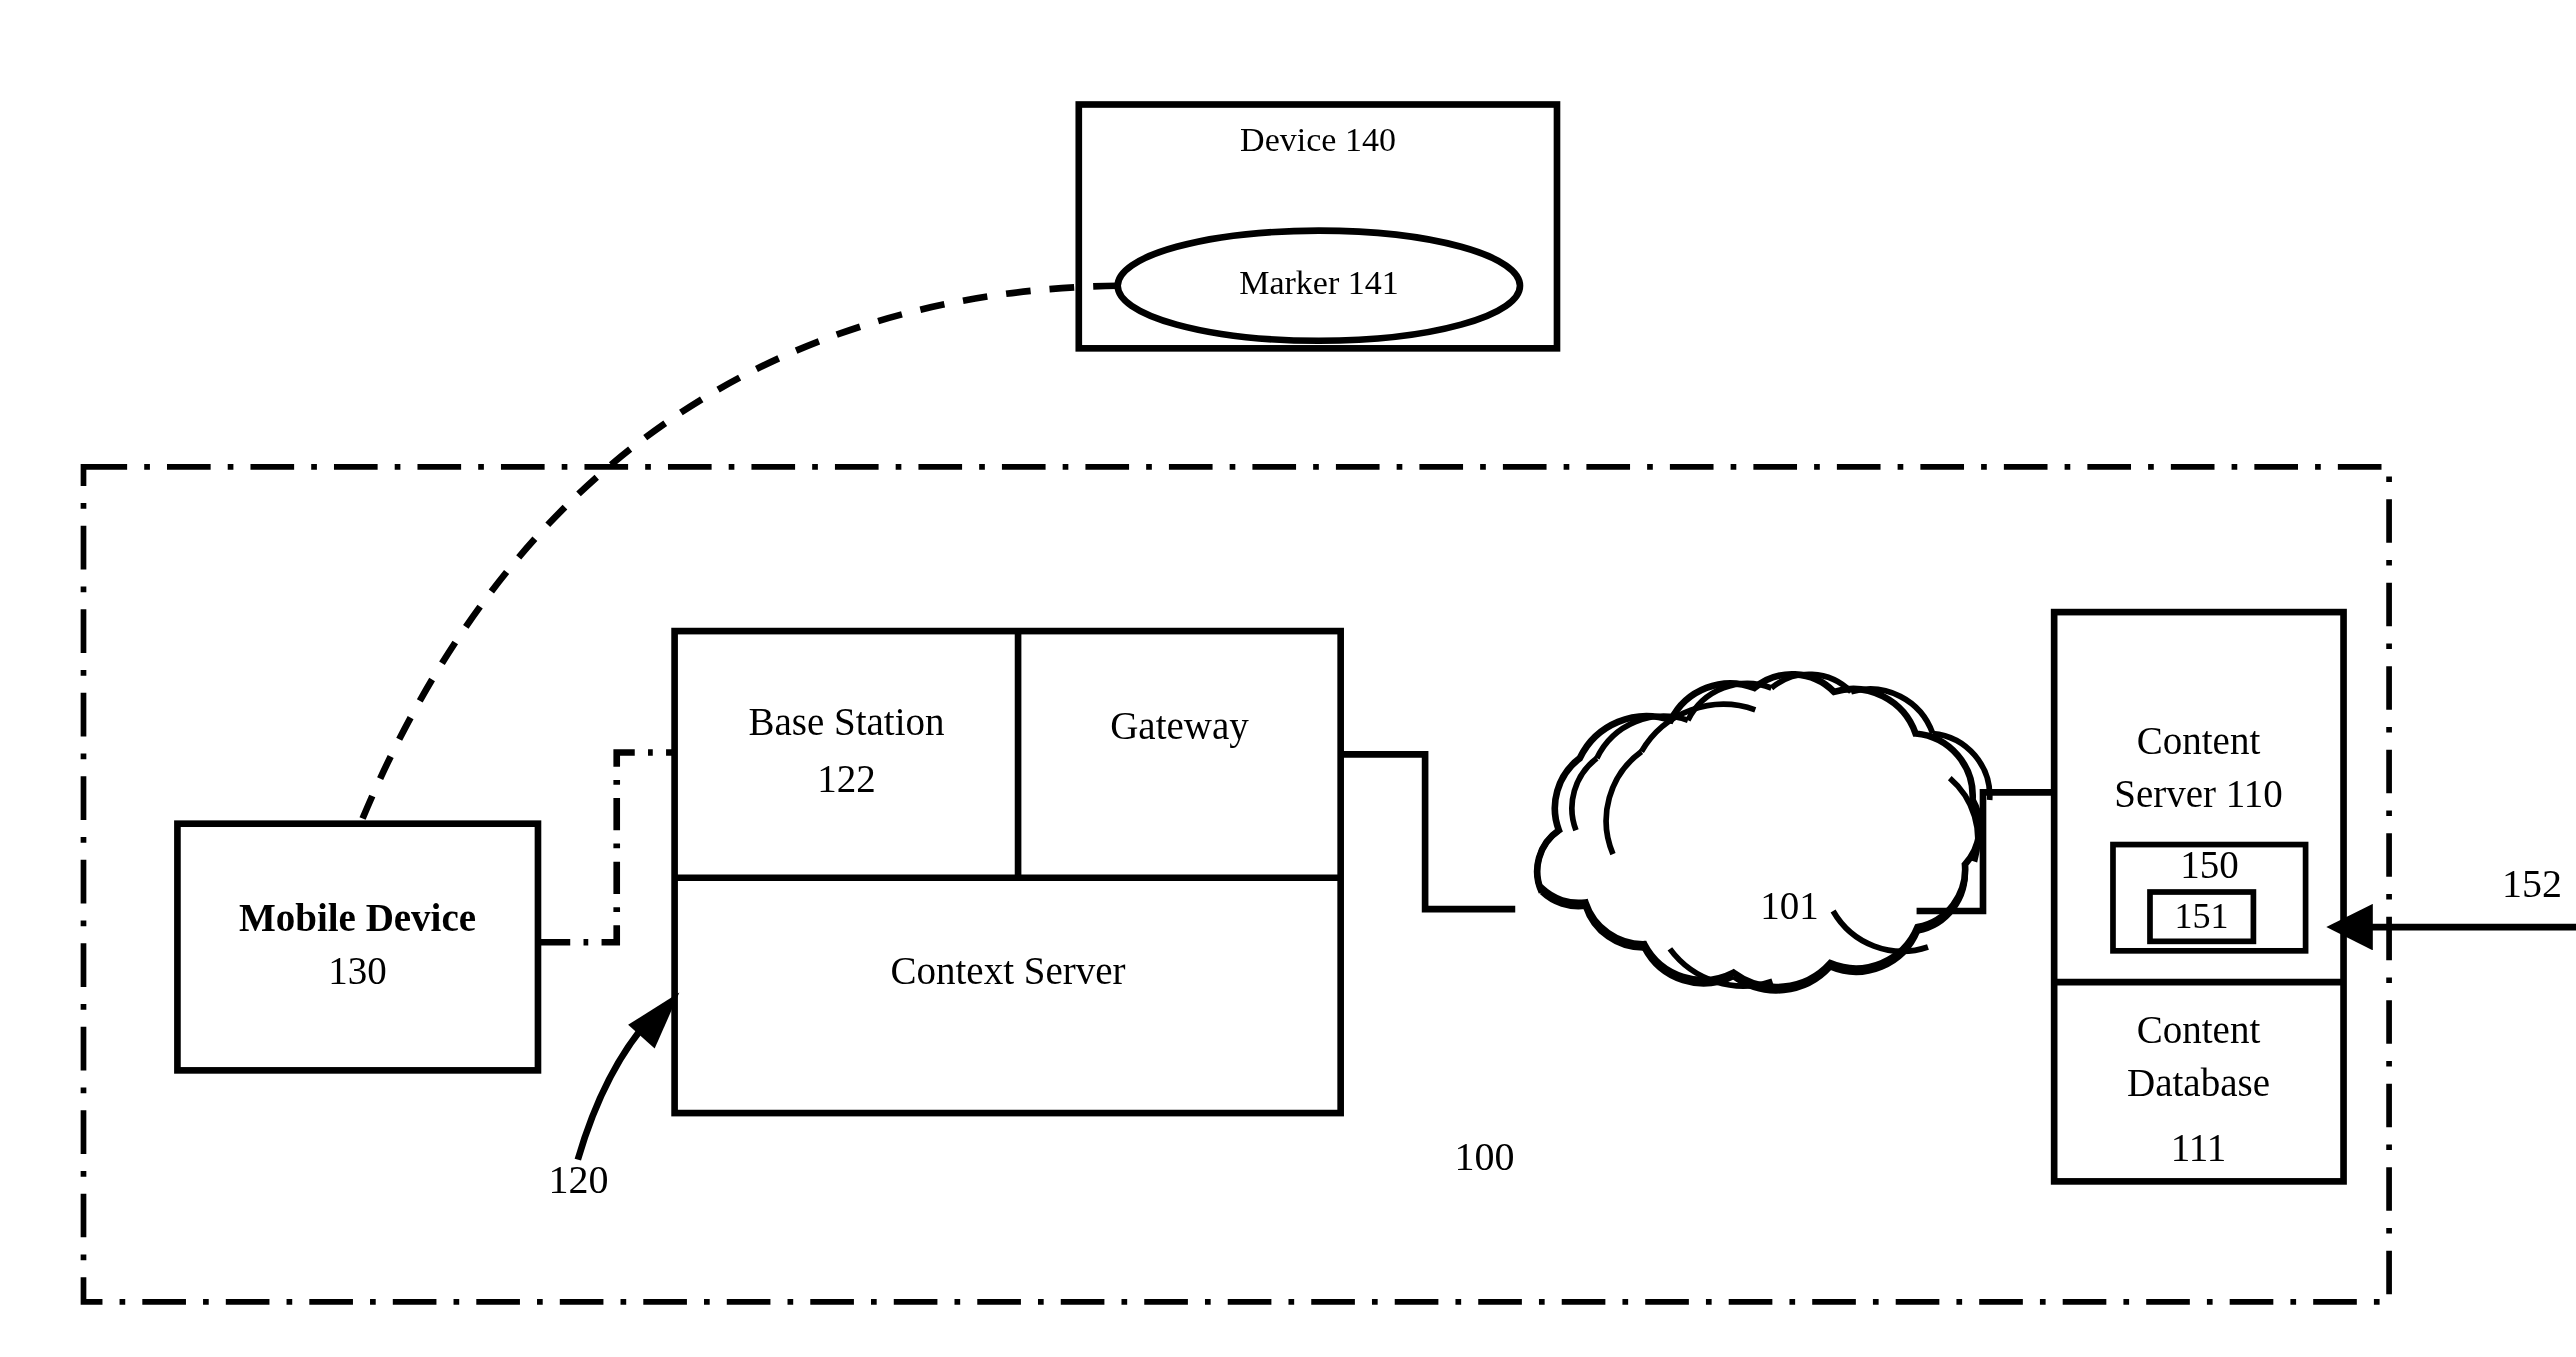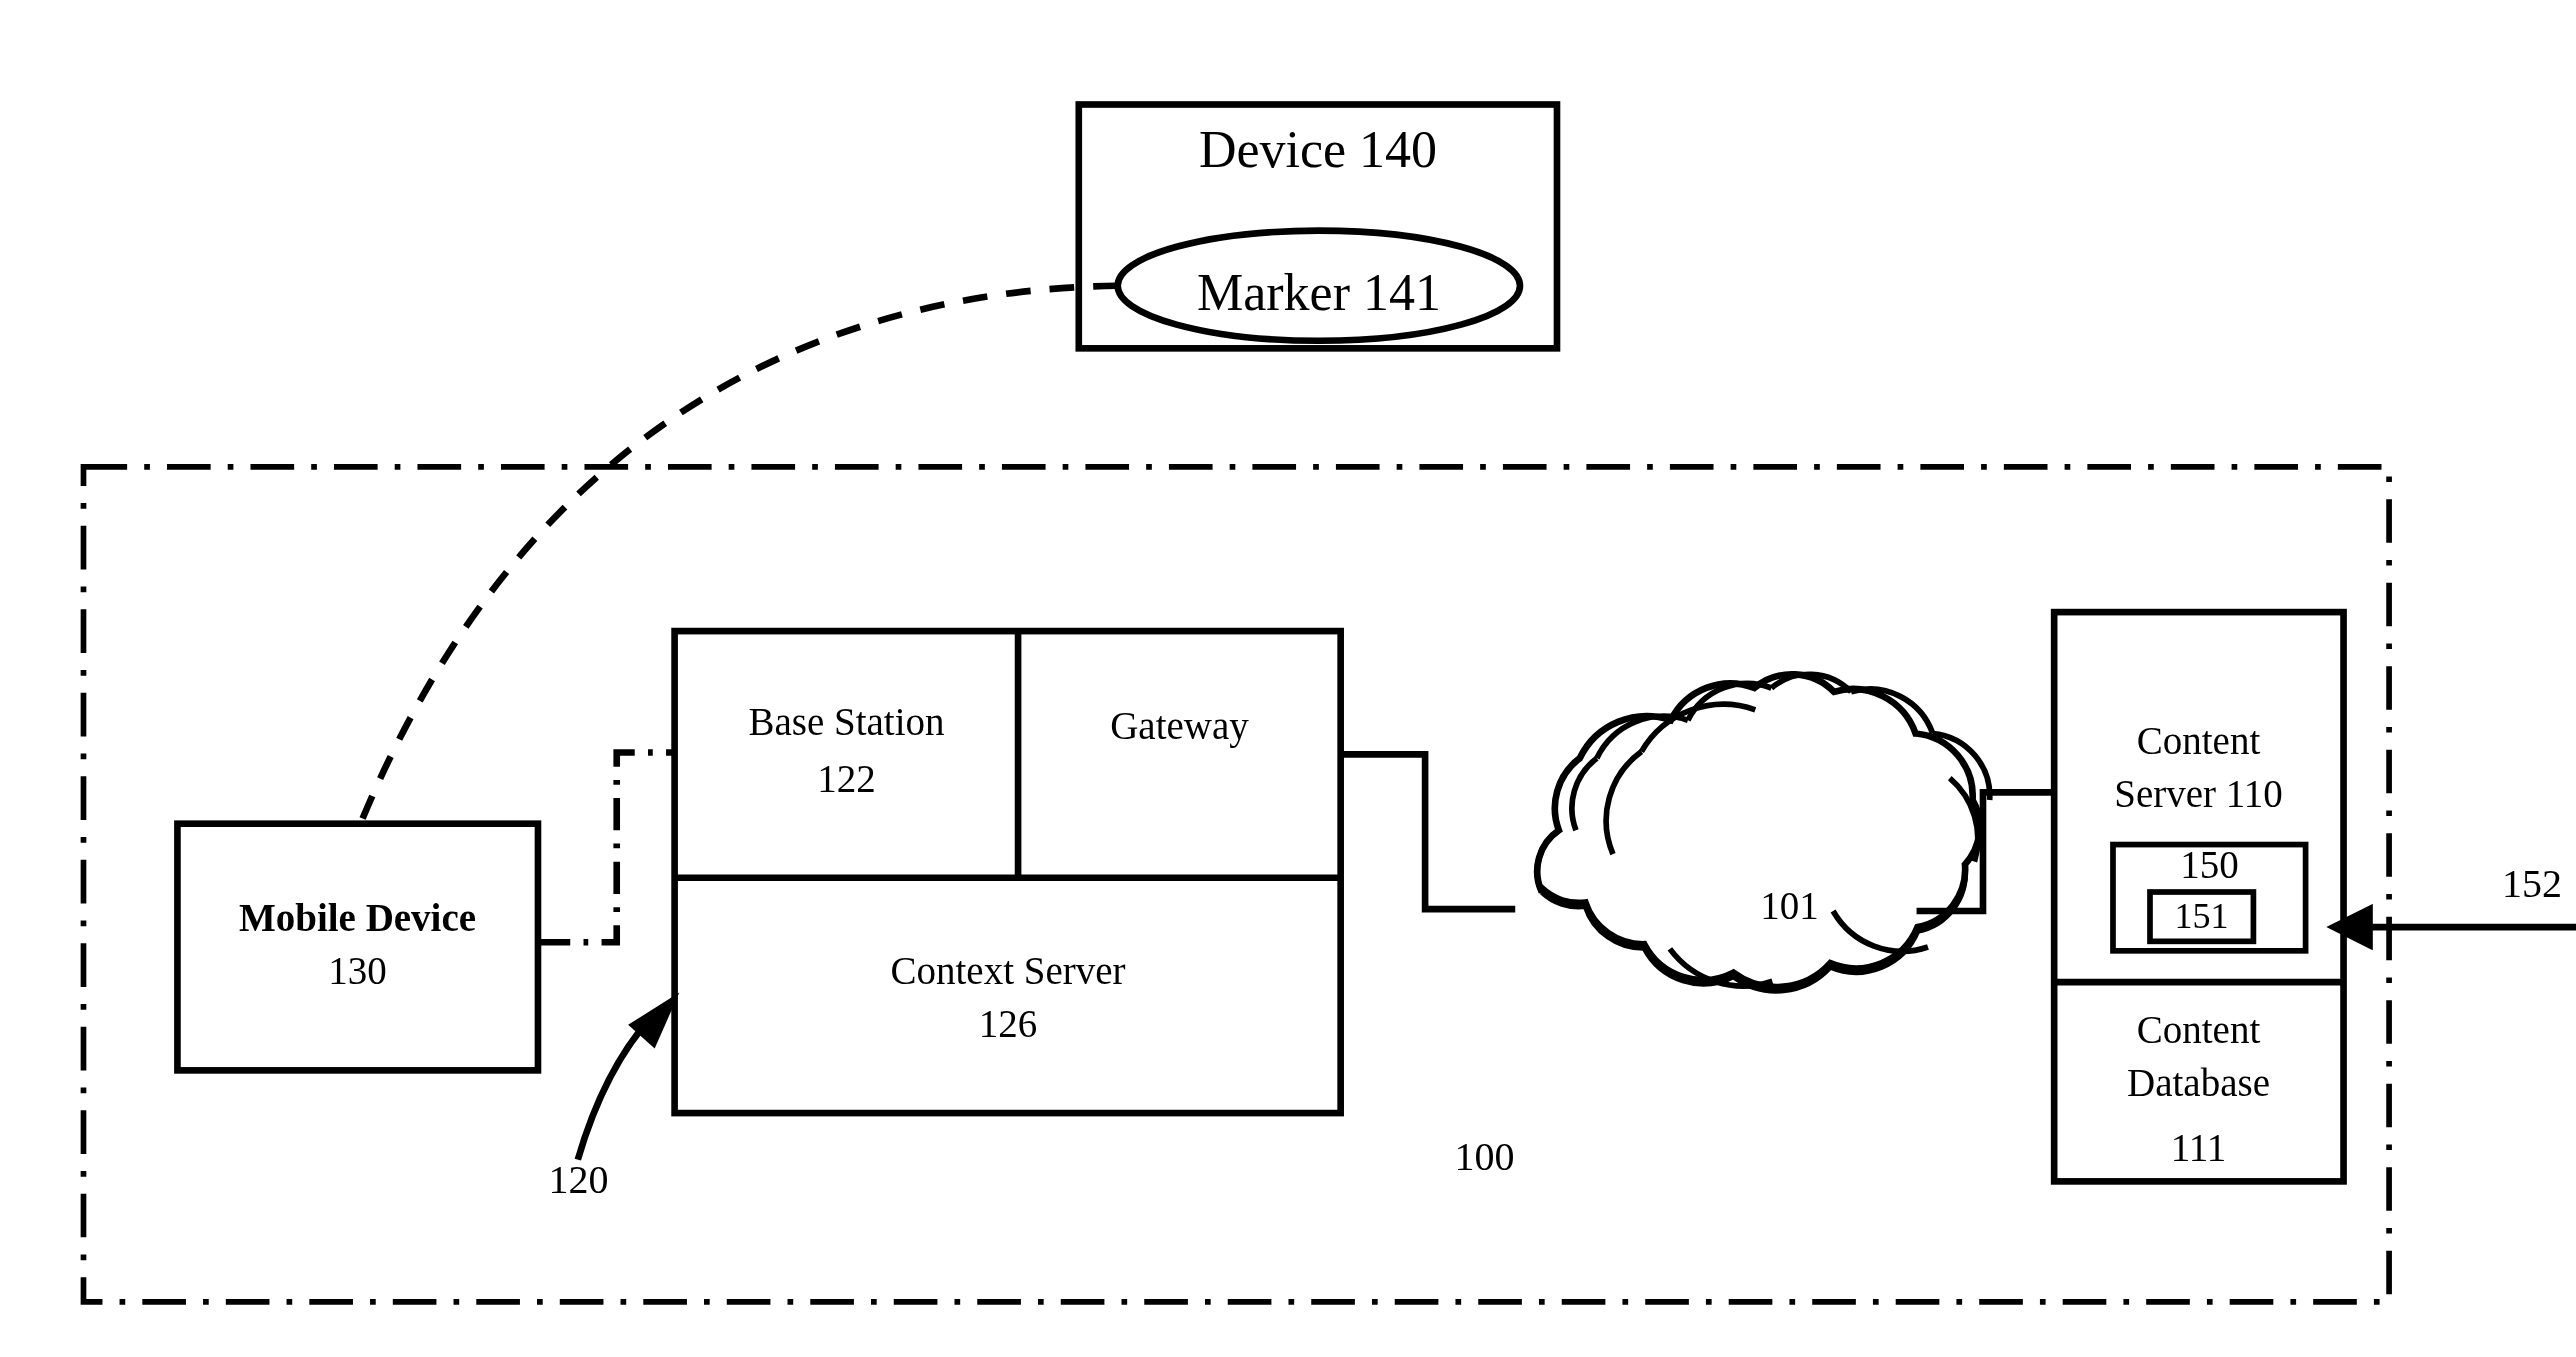--- a/index.html
+++ b/index.html
@@ -27,21 +27,21 @@
     height: 1358px;
   }
   .lbl {
     position: absolute;
     text-align: center;
     line-height: 1.12;
     white-space: pre;
     color: #000;
     font-family: "Liberation Serif", "DejaVu Serif", serif;
   }
-  .lbl-lg { font-size: 52px; }
+  .lbl-lg { font-size: 34px; }
   .lbl-md { font-size: 39px; }
   .lbl-num { font-size: 39px; }
   .lbl-sm { font-size: 36px; }
   .lbl-ref { font-size: 40px; }
 </style>
 </head>
 <body>
 
 <div id="figure">
 
@@ -136,21 +136,20 @@
 
   <div class="lbl lbl-md" style="left:177px; top:896px; width:361px;font-weight:bold;">Mobile Device</div>
   <div class="lbl lbl-num" style="left:177px; top:949px; width:361px;">130</div>
 
   <div class="lbl lbl-md" style="left:675px; top:700px; width:343px;">Base Station</div>
   <div class="lbl lbl-num" style="left:675px; top:757px; width:343px;">122</div>
 
   <div class="lbl lbl-md" style="left:1018px; top:704px; width:323px;">Gateway</div>
 
   <div class="lbl lbl-md" style="left:675px; top:949px; width:666px;">Context Server</div>
-  <div class="lbl lbl-num" style="left:675px; top:1002px; width:666px;">126</div>
 
   <div class="lbl lbl-ref" style="left:498px; top:1158px; width:161px;">120</div>
 
   <div class="lbl lbl-num" style="left:1704px; top:884px; width:171px;">101</div>
 
   <div class="lbl lbl-md" style="left:2054px; top:719px; width:289px;">Content</div>
   <div class="lbl lbl-md" style="left:2054px; top:772px; width:289px;">Server 110</div>
 
   <div class="lbl lbl-num" style="left:2113px; top:843px; width:193px;">150</div>
   <div class="lbl lbl-sm" style="left:2150px; top:896px; width:103px;">151</div>

